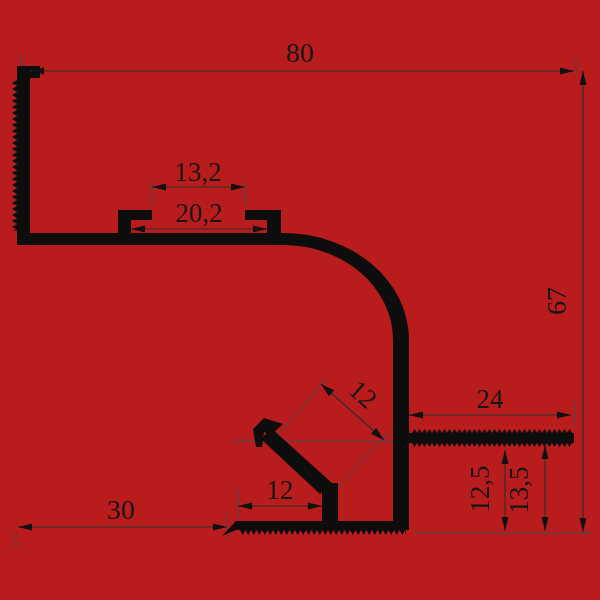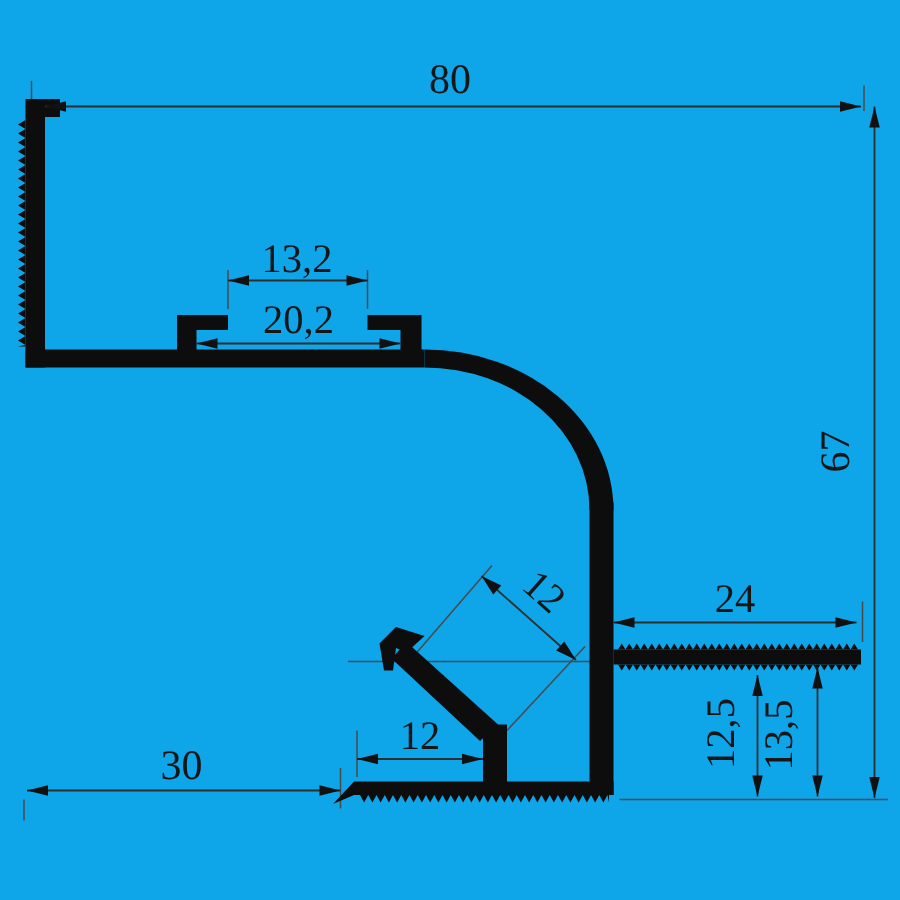--- a/index.html
+++ b/index.html
@@ -1,16 +1,16 @@
 <!DOCTYPE html>
 <html><head>
 <meta charset="utf-8">
 <style>
   html,body{margin:0;padding:0;background:#ffffff;}
-  .stage{width:600px;height:600px;background:#0ea5e9;position:relative;overflow:hidden;}
+  .stage{width:600px;height:600px;background:#b91c1c;position:relative;overflow:hidden;}
   svg{display:block;}
   .profile{fill:#0d0d0d;stroke:none;}
   .dimline{stroke:#2f2f2f;stroke-width:1.2;fill:none;}
   .extline{stroke:#4a4a4a;stroke-width:1;fill:none;}
   .arrow{fill:#111111;stroke:none;}
   .dimtext{font-family:"Liberation Serif","DejaVu Serif",serif;font-size:27px;fill:#161616;}
   .dimtext.big{font-size:28px;}
 </style>
 </head>
 <body>

